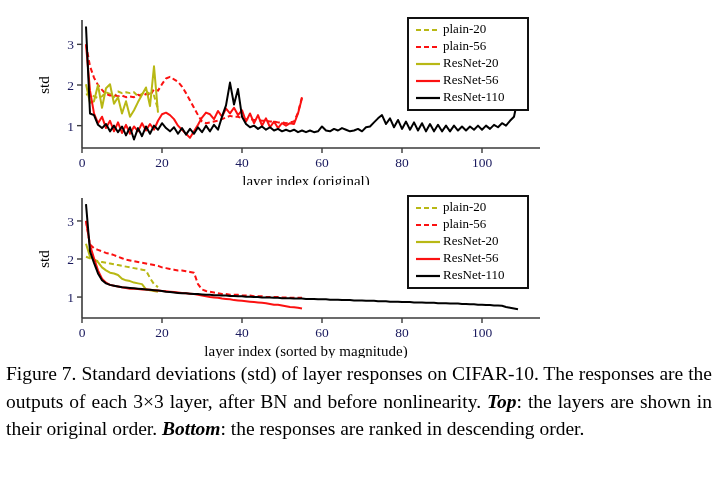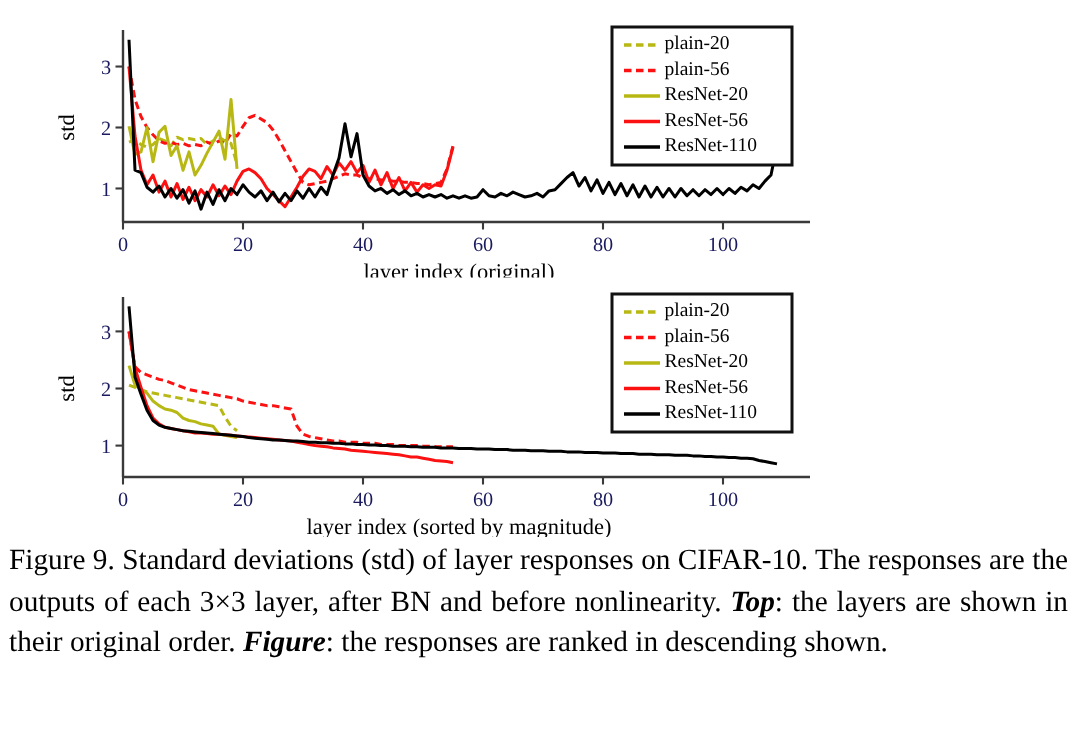--- a/index.html
+++ b/index.html
@@ -113,16 +113,16 @@
           <text x="443" y="64" class="legend-label">ResNet-20</text>
           <line x1="416" y1="81" x2="440" y2="81" stroke="#fb1111" stroke-width="2.2" fill="none"></line>
           <text x="443" y="81" class="legend-label">ResNet-56</text>
           <line x1="416" y1="98" x2="440" y2="98" stroke="#000000" stroke-width="2.2" fill="none"></line>
           <text x="443" y="98" class="legend-label">ResNet-110</text>
         </g>
     </svg>
   </div>
 
   <div id="caption">
-    <span>Figure 9.</span><span> Standard deviations (std) of layer responses on CIFAR-10. The responses are the outputs of each 3×3 layer, after BN and before nonlinearity. </span><b>Top</b><span>: the layers are shown in their original order. </span><b>Figure</b><span>: the responses are ranked in descending shown.</span>
+    <span>Figure 7.</span><span> Standard deviations (std) of layer responses on CIFAR-10. The responses are the outputs of each 3×3 layer, after BN and before nonlinearity. </span><b>Top</b><span>: the layers are shown in their original order. </span><b>Bottom</b><span>: the responses are ranked in descending order.</span>
   </div>
 
 </div>
 
 </body></html>

